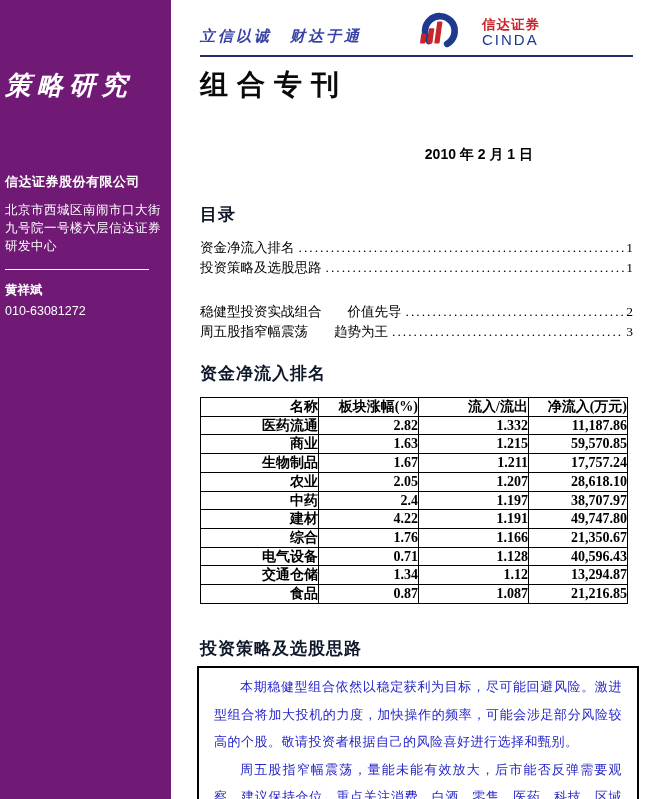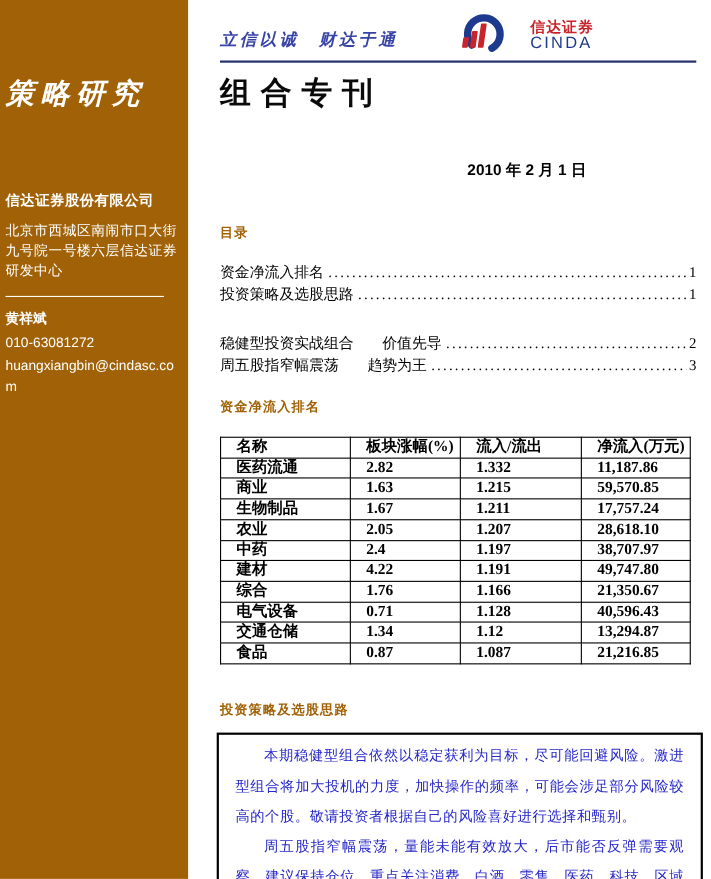--- a/index.html
+++ b/index.html
@@ -6,21 +6,21 @@
   html, body { margin: 0; padding: 0; background: #fff; }
   #page {
     position: relative; width: 646px; height: 799px;
     background: #ffffff; overflow: hidden;
     font-family: "Liberation Serif", serif; color: #000;
   }
 
   
   .sidebar {
     position: absolute; left: 0; top: 0; width: 171px; height: 799px;
-    background: #a16207; color: #fff;
+    background: #701a75; color: #fff;
   }
   .sidebar-script {
     position: absolute; top: 68px; left: 5px;
     font-family: "DejaVu Serif", serif; font-style: italic; font-weight: bold;
     font-size: 26px; letter-spacing: 6px; white-space: nowrap; color: #fff;
   }
   .contact {
     position: absolute; top: 173px; left: 5px; width: 156px;
     font-family: "Liberation Sans", sans-serif; font-size: 12.5px; line-height: 1.45;
   }
@@ -54,42 +54,42 @@
     font-size: 28px; letter-spacing: 9px; color: #0a0a0a;
   }
   .report-date {
     position: absolute; right: 19px; top: 146px;
     font-family: "Liberation Sans", sans-serif; font-weight: bold; font-size: 14px;
   }
 
   .sec-heading {
     position: absolute; left: 29px;
     font-family: "Liberation Sans", sans-serif; font-weight: bold;
-    font-size: 12px; letter-spacing: 1px; color: #a16207;
+    font-size: 17px; letter-spacing: 1px; color: #0f172a;
   }
   .h-toc   { top: 203px; }
   .h-flow  { top: 362px; }
   .h-strat { top: 637px; }
 
   
   .toc { position: absolute; left: 29px; width: 433px; top: 239px; font-size: 13.5px; }
   .toc-entry { display: flex; align-items: baseline; height: 19.5px; }
   .toc-sub { margin-left: 26px; margin-top: 25px; }
   .toc-dots { flex: 1; overflow: hidden; white-space: nowrap; margin: 0 2px 0 4px; letter-spacing: 2px; }
   .toc-dots::after { content: "........................................................................................................................"; }
   .toc-page { flex: none; }
 
   
   .flow-table {
     position: absolute; left: 29px; top: 397px; width: 427px;
     border-collapse: collapse; table-layout: fixed;
     font-family: "Liberation Serif", serif; font-weight: bold; font-size: 14px;
   }
   .flow-table th, .flow-table td {
-    border: 1px solid #000; text-align: left; padding: 0 14px; height: 17.7px; line-height: 17.7px;
+    border: 1px solid #000; text-align: right; padding: 0 0; height: 17.7px; line-height: 17.7px;
     overflow: hidden; white-space: nowrap;
   }
 
   
   .strategy-box {
     position: absolute; left: 26px; top: 666px; width: 442px; height: 160px;
     border: 2px solid #000; padding: 5px 15px 0 15px; background: #fff;
   }
   .strategy-box p {
     margin: 0; color: #2626C9; text-align: justify; text-indent: 2em;
@@ -103,21 +103,20 @@
 <div id="page">
 
   <div class="sidebar">
     <div class="sidebar-script">策略研究</div>
     <div class="contact">
       <div class="company">信达证券股份有限公司</div>
       <div class="address">北京市西城区南闹市口大街九号院一号楼六层信达证券研发中心</div>
       <hr class="divider">
       <div class="analyst">黄祥斌</div>
       <div class="phone">010-63081272</div>
-      <div class="email">huangxiangbin@cindasc.com</div>
     </div>
   </div>
 
   <div class="content">
 
     <div class="hdr">
       <div class="slogan">立信以诚　财达于通</div>
       <div class="logo">
         <span>
           <svg width="50" height="42" viewBox="0 0 52 44">

